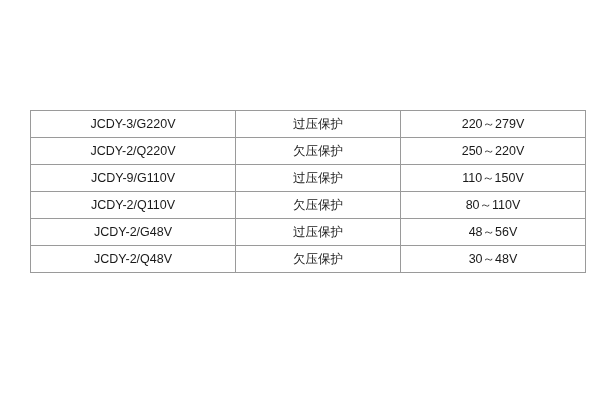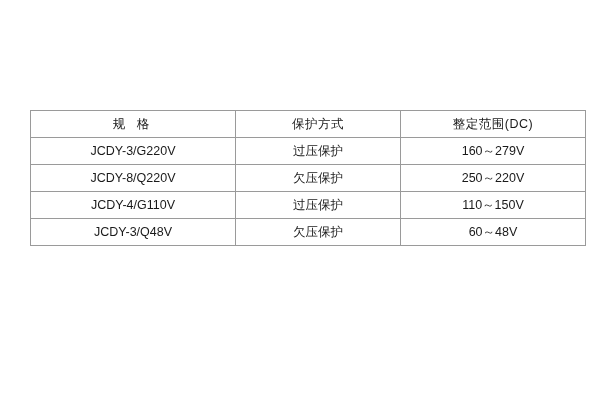--- a/index.html
+++ b/index.html
@@ -51,48 +51,53 @@
     letter-spacing: 4px;
   }
 </style>
 </head>
 <body>
 
 <div class="page">
   <div class="table-wrap">
     <table class="spec-table">
       <tbody>
-        <tr class="head-row">
-          <td class="col-spec"><span class="head-spec-label">规  格</span></td>
-          <td class="col-mode">保护方式</td>
-          <td class="col-range">整定范围(DC)</td>
-        </tr>
 
         <tr>
           <td class="col-spec">JCDY-3/G220V</td>
           <td class="col-mode">过压保护</td>
-          <td class="col-range">160～279V</td>
+          <td class="col-range">220～279V</td>
         </tr>
 
         <tr>
-          <td class="col-spec">JCDY-8/Q220V</td>
+          <td class="col-spec">JCDY-2/Q220V</td>
           <td class="col-mode">欠压保护</td>
           <td class="col-range">250～220V</td>
         </tr>
 
         <tr>
-          <td class="col-spec">JCDY-4/G110V</td>
+          <td class="col-spec">JCDY-9/G110V</td>
           <td class="col-mode">过压保护</td>
           <td class="col-range">110～150V</td>
         </tr>
 
-
+        <tr>
+          <td class="col-spec">JCDY-2/Q110V</td>
+          <td class="col-mode">欠压保护</td>
+          <td class="col-range">80～110V</td>
+        </tr>
 
         <tr>
-          <td class="col-spec">JCDY-3/Q48V</td>
+          <td class="col-spec">JCDY-2/G48V</td>
+          <td class="col-mode">过压保护</td>
+          <td class="col-range">48～56V</td>
+        </tr>
+
+        <tr>
+          <td class="col-spec">JCDY-2/Q48V</td>
           <td class="col-mode">欠压保护</td>
-          <td class="col-range">60～48V</td>
+          <td class="col-range">30～48V</td>
         </tr>
 
       </tbody>
     </table>
   </div>
 </div>
 
 </body></html>

